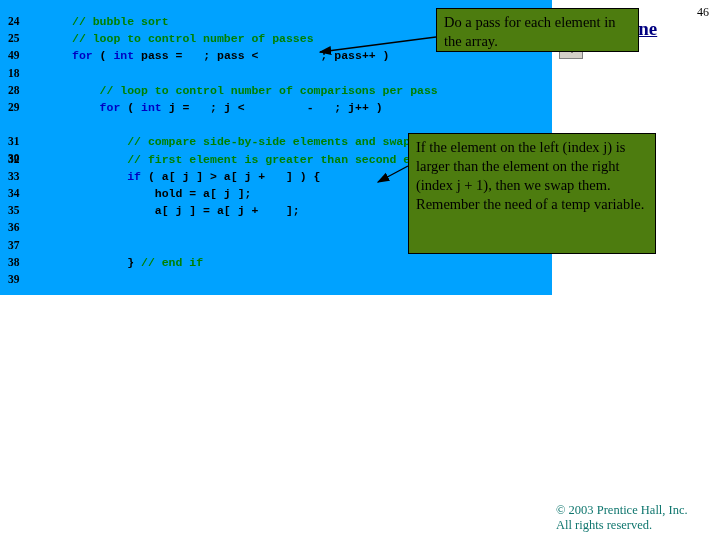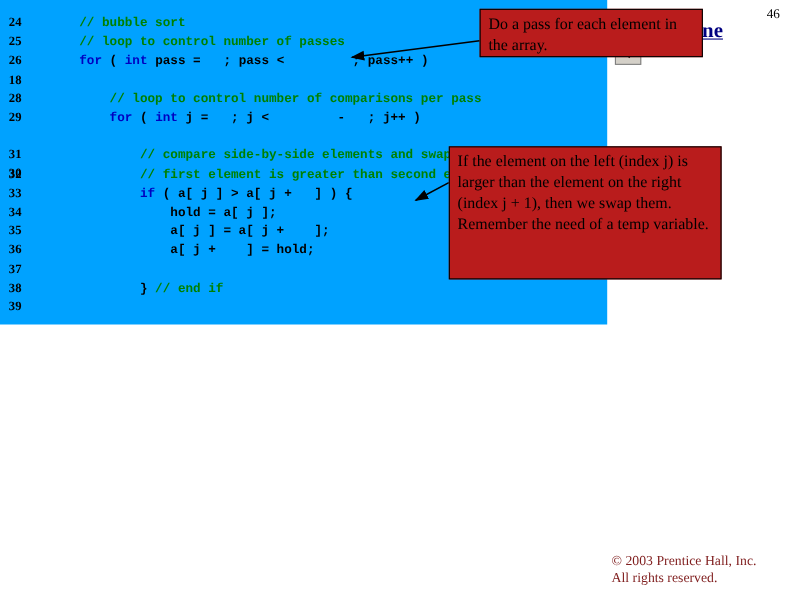--- a/index.html
+++ b/index.html
@@ -104,21 +104,21 @@
     width: 0;
     height: 0;
     border-left: 4px solid transparent;
     border-right: 4px solid transparent;
     border-top: 5px solid #000000;
   }
 
   
   .callout {
     position: absolute;
-    background: #b91c1c;
+    background: #4d7c0f;
     border: 1px solid #000000;
     font-family: "Liberation Serif", serif;
     font-size: 14.5px;
     line-height: 19px;
     color: #000000;
     box-sizing: border-box;
     padding: 4px 6px 4px 7px;
   }
   #callout-pass {
     left: 436px;
@@ -144,43 +144,43 @@
   }
 
   
   #footer {
     position: absolute;
     left: 556px;
     top: 503px;
     font-family: "Liberation Serif", serif;
     font-size: 12.5px;
     line-height: 15px;
-    color: #7f1d1d;
+    color: #0f766e;
     white-space: pre-line;
   }
 </style>
 </head>
 <body>
 
 <div id="code-panel"></div>
 
 <div id="code-lines">
     <div class="code-line" style="top: 13px;"><span class="ln">24</span><span class="code-text"><span class="cmt">// bubble sort</span></span></div>
     <div class="code-line" style="top: 30.2px;"><span class="ln">25</span><span class="code-text"><span class="cmt">// loop to control number of passes</span></span></div>
-    <div class="code-line" style="top: 47.4px;"><span class="ln">26</span><span class="code-text"><span class="kw">for</span><span class="pl"> ( </span><span class="kw">int</span><span class="pl"> pass = </span><span class="pl">  ; pass &lt; </span><span class="pl">        ; pass++ )</span></span></div>
+    <div class="code-line" style="top: 47.4px;"><span class="ln">49</span><span class="code-text"><span class="kw">for</span><span class="pl"> ( </span><span class="kw">int</span><span class="pl"> pass = </span><span class="pl">  ; pass &lt; </span><span class="pl">        ; pass++ )</span></span></div>
     <div class="code-line" style="top: 64.6px;"><span class="ln">18</span><span class="code-text"></span></div>
     <div class="code-line" style="top: 81.8px;"><span class="ln">28</span><span class="code-text"><span class="cmt">    // loop to control number of comparisons per pass</span></span></div>
     <div class="code-line" style="top: 99px;"><span class="ln">29</span><span class="code-text"><span class="pl">    </span><span class="kw">for</span><span class="pl"> ( </span><span class="kw">int</span><span class="pl"> j = </span><span class="pl">  ; j &lt; </span><span class="pl">        -   ; j++ )</span></span></div>
     <div class="code-line" style="top: 116.2px; margin-top: 34px;"><span class="ln">30</span><span class="code-text"></span></div>
     <div class="code-line" style="top: 133.4px;"><span class="ln">31</span><span class="code-text"><span class="cmt">        // compare side-by-side elements and swap them if</span></span></div>
     <div class="code-line" style="top: 150.6px;"><span class="ln">32</span><span class="code-text"><span class="cmt">        // first element is greater than second element</span></span></div>
     <div class="code-line" style="top: 167.8px; padding-left: 36px;"><span class="ln">33</span><span class="code-text"><span class="pl">        </span><span class="kw">if</span><span class="pl"> ( a[ j ] &gt; a[ j +   ] ) {</span></span></div>
     <div class="code-line" style="top: 185px;"><span class="ln">34</span><span class="code-text"><span class="pl">            hold = a[ j ];</span></span></div>
     <div class="code-line" style="top: 202.2px;"><span class="ln">35</span><span class="code-text"><span class="pl">            a[ j ] = a[ j +    ];</span></span></div>
-    <div class="code-line" style="top: 219.4px;"><span class="ln">36</span><span class="code-text"><span class="pl">            a[ j +    ] = hold;</span></span></div>
+    <div class="code-line" style="top: 219.4px;"><span class="ln">36</span></div>
     <div class="code-line" style="top: 236.6px;"><span class="ln">37</span><span class="code-text"></span></div>
     <div class="code-line" style="top: 253.8px;"><span class="ln">38</span><span class="code-text"><span class="pl">        } </span><span class="cmt">// end if</span></span></div>
     <div class="code-line" style="top: 271px;"><span class="ln">39</span><span class="code-text"></span></div>
   </div>
 
 <div id="page-number">46</div>
 <div id="outline-word">Outline</div>
 <div id="fileline">fig04_15.cpp</div>
 
 <div id="mini-box">

